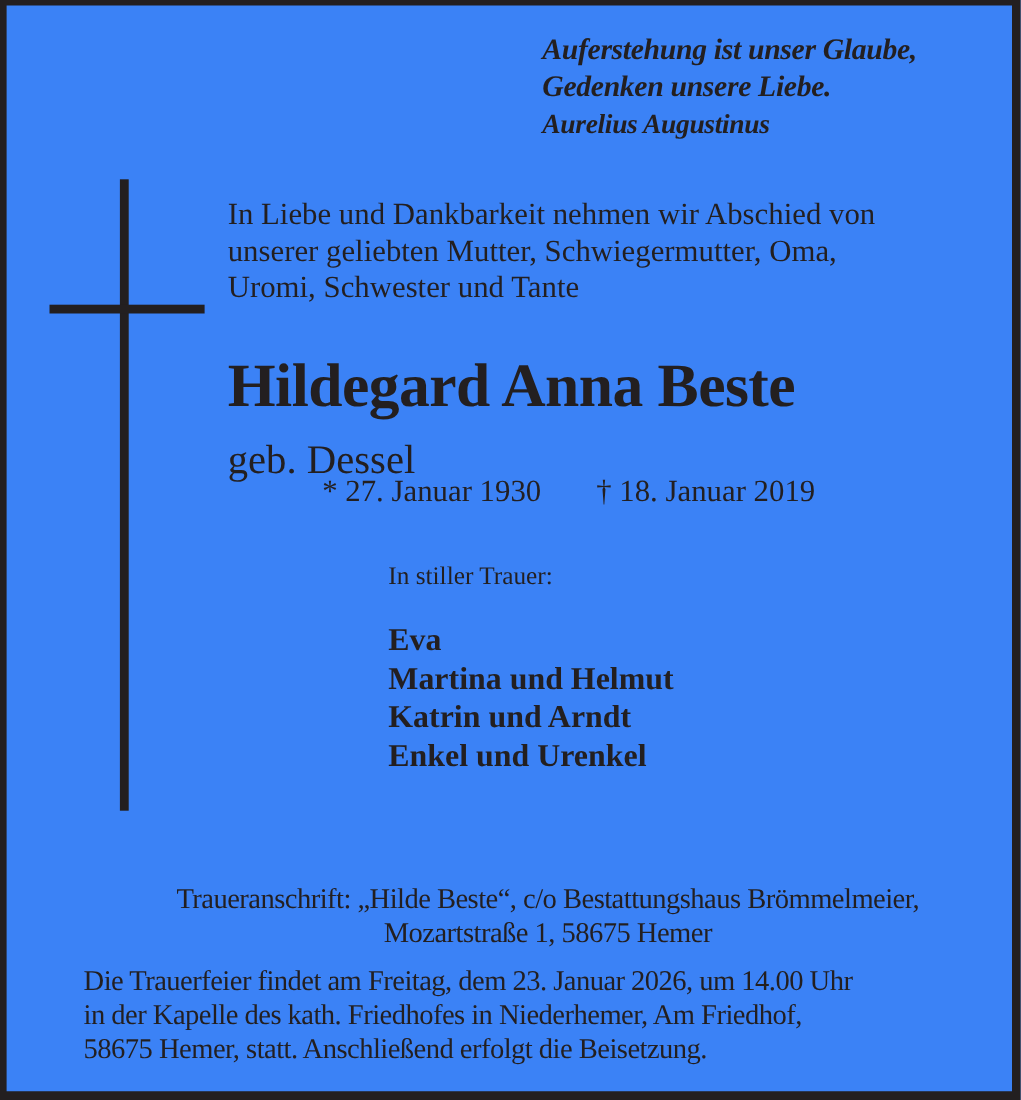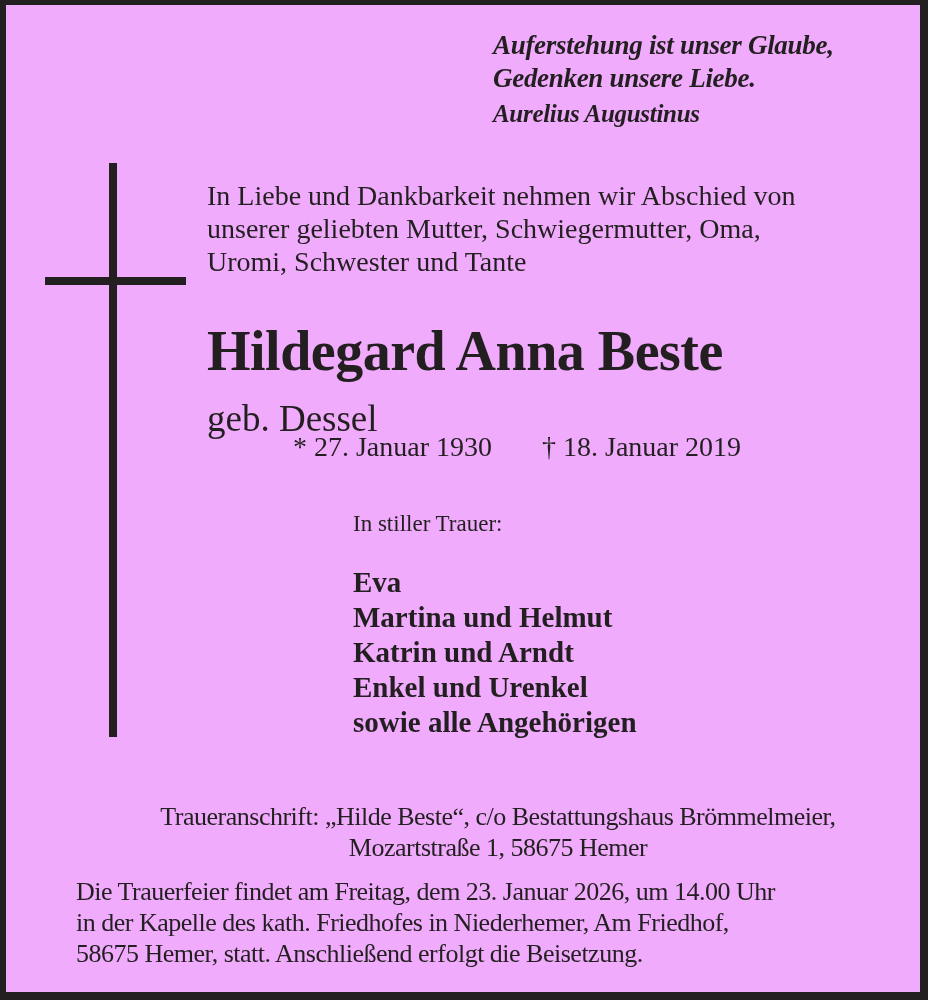--- a/index.html
+++ b/index.html
@@ -6,21 +6,21 @@
   html, body {
     margin: 0;
     padding: 0;
     background: #ffffff;
   }
   .page {
     position: relative;
     width: 928px;
     height: 1000px;
     box-sizing: border-box;
-    background: #f0abfc;
+    background: #3b82f6;
     border-style: solid;
     border-color: var(--frame, #231f20);
     border-width: 5px 8px 8px 6px;
     overflow: hidden;
     font-family: "Liberation Serif", "DejaVu Serif", serif;
     color: var(--ink, #231f20);
   }
   .abs { position: absolute; white-space: nowrap; }
 
   
@@ -130,21 +130,20 @@
     <span class="birth">* 27. Januar 1930</span><span>† 18. Januar 2019</span>
   </div>
 
   <div class="abs mourning-label">In stiller Trauer:</div>
 
   <div class="abs mourners">
     <div>Eva</div>
     <div>Martina und Helmut</div>
     <div>Katrin und Arndt</div>
     <div>Enkel und Urenkel</div>
-    <div>sowie alle Angehörigen</div>
   </div>
 
   <div class="abs address">
     <div>Traueranschrift: „Hilde Beste“, c/o Bestattungshaus Brömmelmeier,</div>
     <div>Mozartstraße 1, 58675 Hemer</div>
   </div>
 
   <div class="abs ceremony">
     <div>Die Trauerfeier findet am Freitag, dem 23. Januar 2026, um 14.00 Uhr</div>
     <div>in der Kapelle des kath. Friedhofes in Niederhemer, Am Friedhof,</div>

